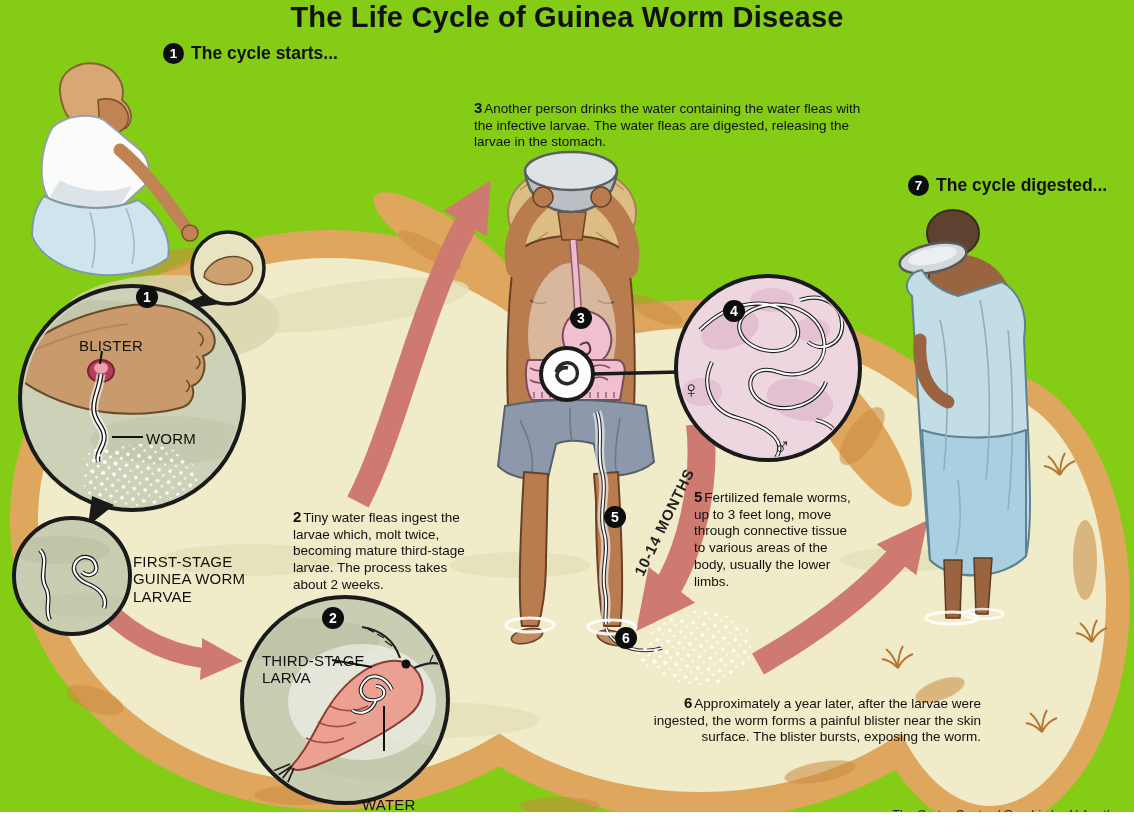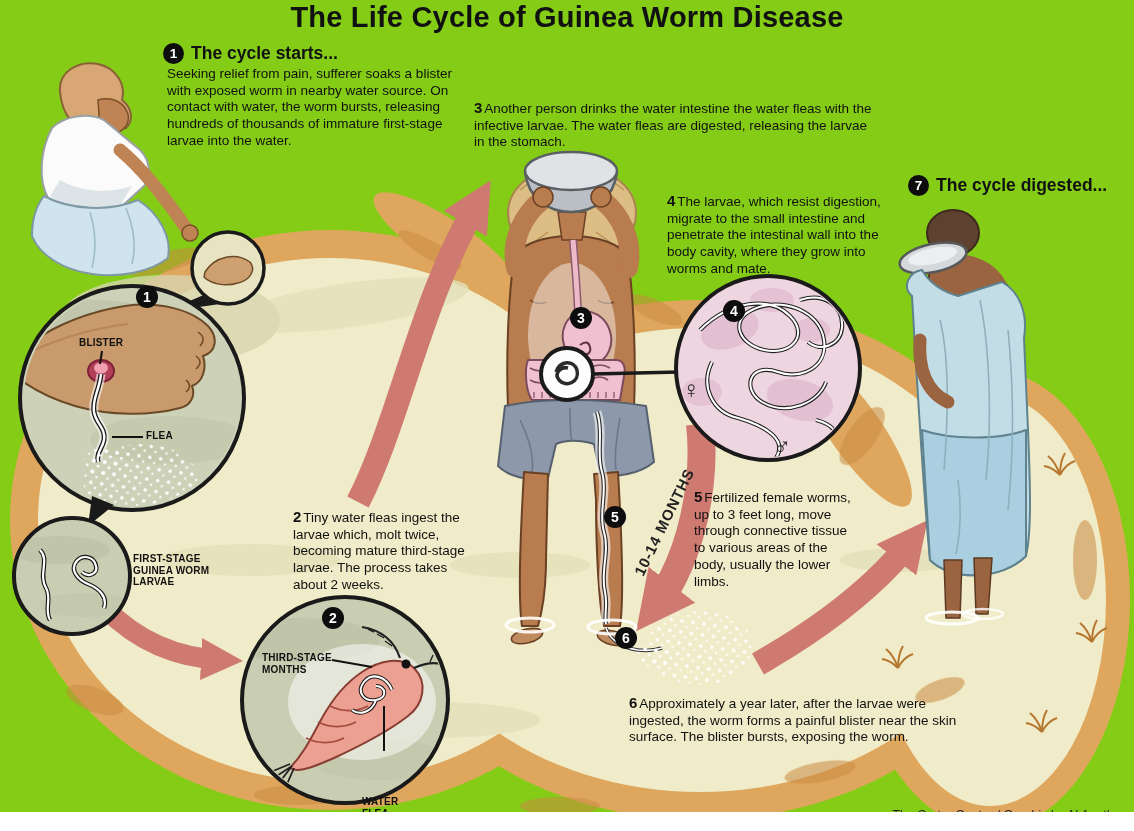--- a/index.html
+++ b/index.html
@@ -11,21 +11,21 @@
   .hdr{position:absolute;display:flex;align-items:center;gap:7px;font-weight:bold;
        font-size:17.5px;z-index:4;white-space:nowrap;}
   .badge{width:21px;height:21px;border-radius:50%;background:#0d0d0d;color:#fff;
          display:inline-flex;align-items:center;justify-content:center;
          font-size:13.5px;font-weight:bold;flex:0 0 auto;}
   .note{position:absolute;font-size:13.5px;line-height:1.24;z-index:4;}
   .note .n{font-weight:bold;font-size:15px;margin-right:2px;}
   .abadge{position:absolute;width:22px;height:22px;border-radius:50%;background:#0d0d0d;
           color:#fff;display:flex;align-items:center;justify-content:center;
           font-size:14px;font-weight:bold;z-index:5;}
-  .ilabel{position:absolute;font-weight:bold;font-size:10px;line-height:1.15;
+  .ilabel{position:absolute;font-weight:normal;font-size:15px;line-height:1.15;
           letter-spacing:.2px;white-space:pre-line;z-index:5;}
   .months{position:absolute;left:664px;top:522px;transform:translate(-50%,-50%) rotate(-64deg);
           font-weight:bold;font-size:15px;letter-spacing:.8px;color:#222;
           white-space:nowrap;z-index:5;}
   .sym{position:absolute;font-size:24px;font-weight:bold;color:#222;z-index:5;}
   .credit{position:absolute;right:10px;top:808px;font-style:italic;font-size:12.5px;
           color:#222;z-index:4;}
 </style>
 </head>
 <body>
@@ -269,63 +269,57 @@
     </g>
   </g>
 </svg>
 
 <div class="title">The Life Cycle of Guinea Worm Disease</div>
 
 <div class="hdr" style="left:163px;top:43px;">
   <span class="badge">1</span>
   <span>The cycle starts...</span>
 </div>
-<div class="note" style="left:167px;top:66px;width:302px;">
-  <span>Seeking relief from pain, sufferer soaks a blister with exposed worm in nearby water source. On contact with water, the worm bursts, releasing hundreds of thousands of immature first-stage larvae into the water.</span>
-</div>
 
 <div class="note" style="left:474px;top:99px;width:398px;">
-  <span class="n">3</span><span>Another person drinks the water intestine the water fleas with the infective larvae. The water fleas are digested, releasing the larvae in the stomach.</span>
-</div>
-
-<div class="note" style="left:667px;top:192px;width:216px;">
-  <span class="n">4</span><span>The larvae, which resist digestion, migrate to the small intestine and penetrate the intestinal wall into the body cavity, where they grow into worms and mate.</span>
-</div>
+  <span class="n">3</span><span>Another person drinks the water containing the water fleas with the infective larvae. The water fleas are digested, releasing the larvae in the stomach.</span>
+</div>
+
 
 <div class="hdr" style="left:908px;top:175px;">
   <span class="badge">7</span>
   <span>The cycle digested...</span>
 </div>
 
 <div class="note" style="left:293px;top:508px;width:188px;">
   <span class="n">2</span><span>Tiny water fleas ingest the larvae which, molt twice, becoming mature third-stage larvae. The process takes about 2 weeks.</span>
 </div>
 
 <div class="note" style="left:694px;top:488px;width:158px;">
   <span class="n">5</span><span>Fertilized female worms, up to 3 feet long, move through connective tissue to various areas of the body, usually the lower limbs.</span>
 </div>
 
-<div class="note" style="left:629px;top:694px;width:352px;">
+<div class="note" style="left:629px;top:694px;width:352px;text-align:right;">
   <span class="n">6</span><span>Approximately a year later, after the larvae were ingested, the worm forms a painful blister near the skin surface. The blister bursts, exposing the worm.</span>
 </div>
 
 <span class="abadge" style="left:136px;top:286px;">1</span>
 <span class="abadge" style="left:322px;top:607px;">2</span>
 <span class="abadge" style="left:570px;top:307px;">3</span>
 <span class="abadge" style="left:723px;top:300px;">4</span>
 <span class="abadge" style="left:604px;top:506px;">5</span>
 <span class="abadge" style="left:615px;top:627px;">6</span>
 
 <div class="ilabel" style="left:79px;top:337px;">BLISTER</div>
-<div class="ilabel" style="left:146px;top:430px;">FLEA</div>
+<div class="ilabel" style="left:146px;top:430px;">WORM</div>
 <div class="ilabel" style="left:133px;top:553px;">FIRST-STAGE
 GUINEA WORM
 LARVAE</div>
 <div class="ilabel" style="left:262px;top:652px;">THIRD-STAGE
-MONTHS</div>
+LARVA</div>
 <div class="ilabel" style="left:362px;top:753px;margin-top:43px;">WATER
 FLEA</div>
 
 <div class="months">10-14 MONTHS</div>
 <span class="sym" style="left:682px;top:376px;">♀</span>
 <span class="sym" style="left:773px;top:432px;">♂</span>
 
 <div class="credit">The Carter Center / Graphic by Al Another</div>
 
 </div>

